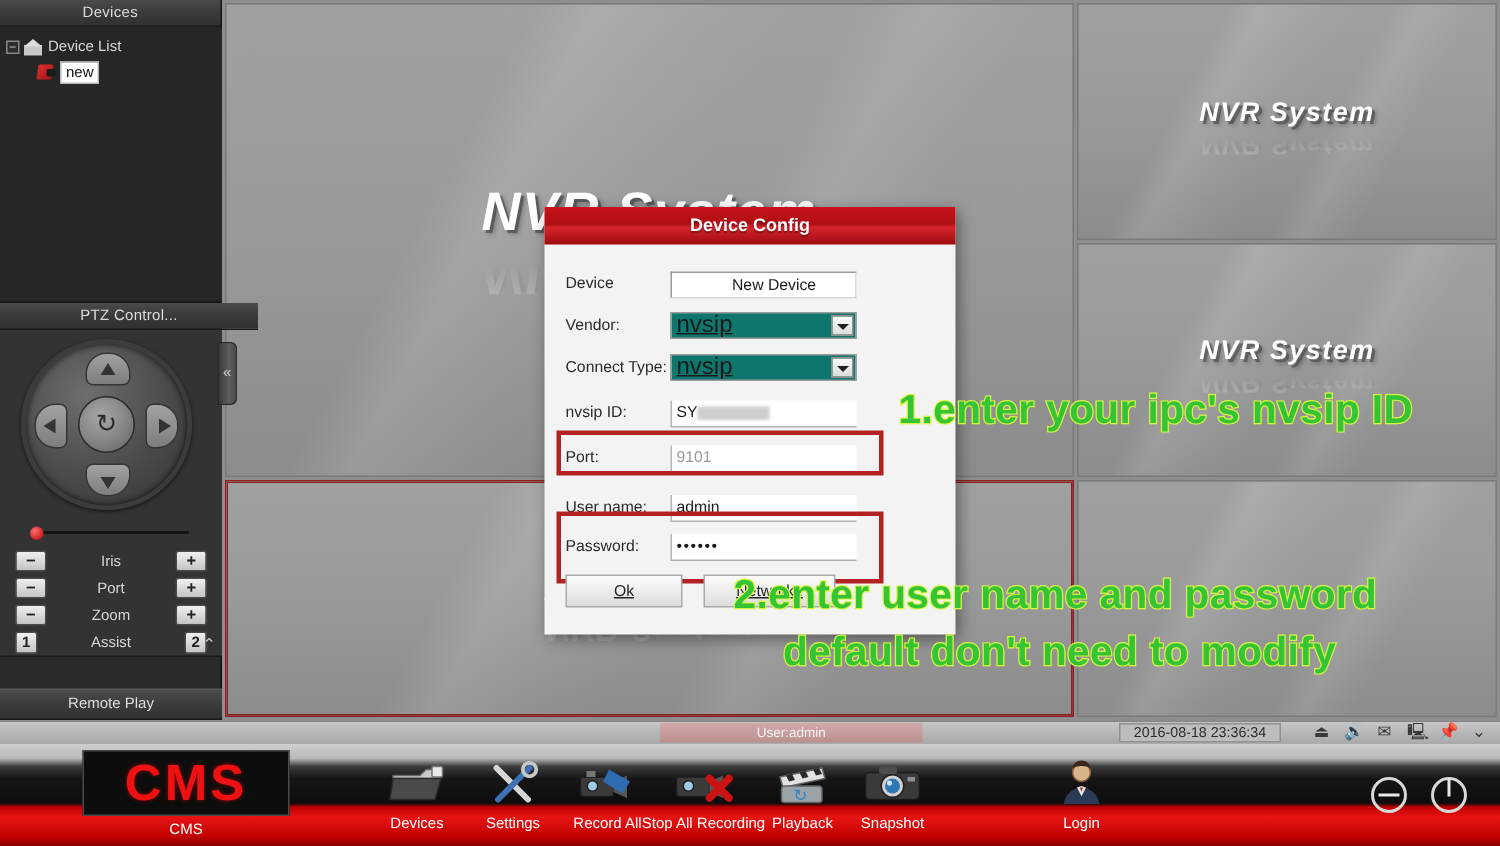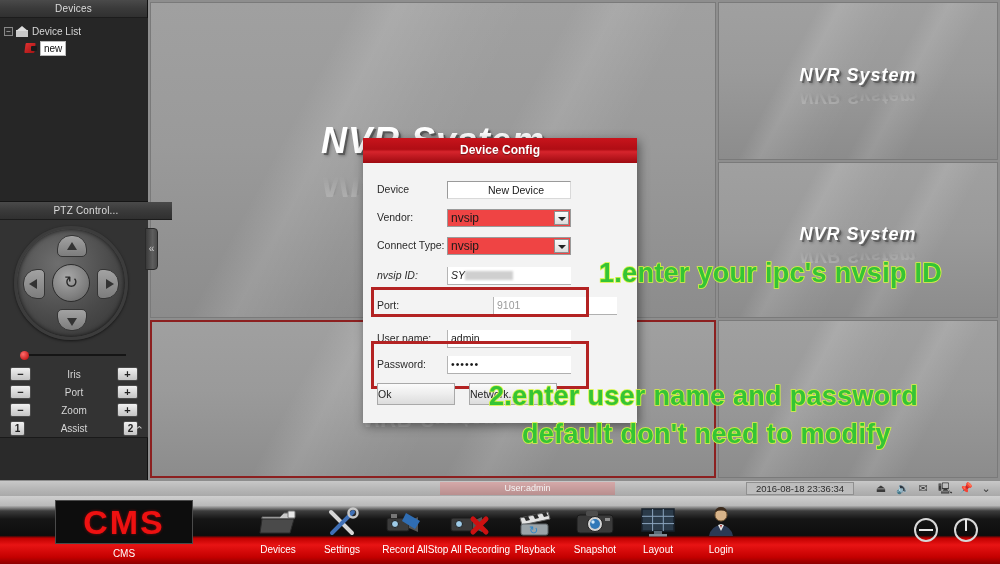--- a/index.html
+++ b/index.html
@@ -292,28 +292,28 @@
   .fctl { position:relative; flex: 1; }
   .finput {
     width: 124px; height: 18px;
     background:#ffffff;
     border: 1px solid #9a9a9a;
     border-right-color:#d9d9d9; border-bottom-color:#d9d9d9;
     color:#1a1a1a; font-size: 10.5px;
     line-height: 16px; padding: 0 3px;
     font-family: "Liberation Sans", sans-serif;
   }
-  .finput.grayed { color:#9b9b9b; background:#f2f2f2;margin-left:46px; }
+  .finput.grayed { color:#9b9b9b; background:#f2f2f2; }
   .finput.flat { border:none; border-bottom: 1px solid #b0b0b0; border-left:1px solid #b5b5b5; background:#fff; }
   .fselect {
     position:relative;
     width: 124px; height: 18px;
-    background:#ef4444;
+    background:#0f766e;
     border: 1px solid #9a9a9a;
-    color:#1a1a1a; font-size: 12px; line-height: 16px; padding: 0 18px 0 3px;
+    color:#1a1a1a; font-size: 16px; line-height: 16px; padding: 0 18px 0 3px; text-decoration: underline;
   }
   .fsel-arrow {
     position:absolute; right: 1px; top: 1px; width: 15px; height: 14px;
     background: linear-gradient(to bottom,#fbfbfb,#dcdcdc);
     border: 1px solid #8f8f8f;
   }
   .fsel-arrow:after {
     content:''; position:absolute; left: 3px; top: 5px;
     border-left: 4px solid transparent; border-right: 4px solid transparent;
     border-top: 4px solid #222;
@@ -323,21 +323,21 @@
     border: 3px solid #b32222;
     pointer-events:none;
   }
   .hl-nvsip { left: 8px; top: 124px; width: 218px; height: 30px; }
   .hl-cred  { left: 8px; top: 178px; width: 218px; height: 48px; }
   .dlg-btns { position:absolute; left: 0; top: 245px; width: 274px; }
   .dbtn {
     position:absolute; height: 22px;
     background: linear-gradient(to bottom,#fbfbfb 0%, #ededed 50%, #dcdcdc 100%);
     border: 1px solid #a9a9a9;
-    color:#222; font-size: 10.5px; line-height: 20px; text-align:left;
+    color:#222; font-size: 10.5px; line-height: 20px; text-align:center;text-decoration:underline;
   }
   .dbtn.ok { left: 14px; width: 78px; }
   .dbtn.net { left: 106px; width: 88px; }
 
   
   .annot {
     position:absolute;
     color:#35c435;
     font-weight: bold;
     font-size: 27px;
@@ -443,20 +443,21 @@
         <div class="ptz-row">
           <span class="pz-btn sq">1</span>
           <span class="pz-label">Assist</span>
           <span class="pz-btn sq">2</span>
         </div>
       </div>
 
       <div class="collapse-up">⌃</div>
     </div>
 
+    <div class="sb-btn sb-remote">Remote Play</div>
   </div>
 
   <div class="sidebar-collapse">«</div>
 
   <div class="dialog">
     <div class="dlg-title">Device Config</div>
     <div class="dlg-body">
 
       <div class="frow">
         <span class="flabel">Device</span>
@@ -478,21 +479,21 @@
       <div class="frow">
         <span class="flabel">Connect Type:</span>
         <span class="fctl">
           <span class="fselect" style="display:inline-block;">
             <span>nvsip</span>
             <span class="fsel-arrow"></span>
           </span>
         </span>
       </div>
 
-      <div class="frow" style="height:32px;font-style:italic;">
+      <div class="frow" style="height:32px;">
         <span class="flabel">nvsip ID:</span>
         <span class="fctl">
           <span class="finput flat" style="display:inline-block; position:relative;">
             <span>SY</span>
             <span style="position:absolute; left:17px; top:4px; width:48px; height:9px; background:#cfcfcf; filter:blur(1px);"></span>
           </span>
         </span>
       </div>
 
       <div class="frow">
@@ -624,36 +625,20 @@
           <rect x="12" y="4" width="12" height="5" rx="1.5" fill="#4d4d4d"></rect>
           <circle cx="21" cy="17" r="7.5" fill="#d2d2d2" stroke="#222"></circle>
           <circle cx="21" cy="17" r="5" fill="#2f78b8"></circle>
           <circle cx="19" cy="15" r="1.7" fill="#cfe8fa"></circle>
           <rect x="31" y="11" width="5" height="3" fill="#8f8f8f"></rect>
         </svg>
       </div>
       <div class="tb-text">Snapshot</div>
     </div>
 
-    <div class="tb-item" style="left:623px;">
-      <div class="tb-ico">
-        <svg width="38" height="32" viewBox="0 0 38 32">
-          <rect x="3" y="3" width="32" height="22" fill="#2b3b4a" stroke="#18222c" stroke-width="1.5"></rect>
-          <g stroke="#8aa4bd" stroke-width="1">
-            <line x1="3" y1="10.3" x2="35" y2="10.3"></line>
-            <line x1="3" y1="17.6" x2="35" y2="17.6"></line>
-            <line x1="13.6" y1="3" x2="13.6" y2="25"></line>
-            <line x1="24.3" y1="3" x2="24.3" y2="25"></line>
-          </g>
-          <rect x="15" y="25" width="8" height="3" fill="#5b6b78"></rect>
-          <rect x="10" y="28" width="18" height="2.5" fill="#7e8c96"></rect>
-        </svg>
-      </div>
-      <div class="tb-text">Layout</div>
-    </div>
 
     <div class="tb-item" style="left:686px;">
       <div class="tb-ico">
         <svg width="32" height="32" viewBox="0 0 32 32">
           <circle cx="16" cy="9" r="6" fill="#d8b48a" stroke="#7a5c3a"></circle>
           <path d="M10 6 a6 5 0 0 1 12 0 a9 5 0 0 0 -12 0z" fill="#3b2a1c"></path>
           <path d="M4 30 q2-10 12-11 q10 1 12 11z" fill="#2b3a55"></path>
           <path d="M13 19 l3 6 l3-6 l-3-1z" fill="#e8e8e8"></path>
           <path d="M15 19 l1 3 l1-3z" fill="#a02222"></path>
         </svg>

